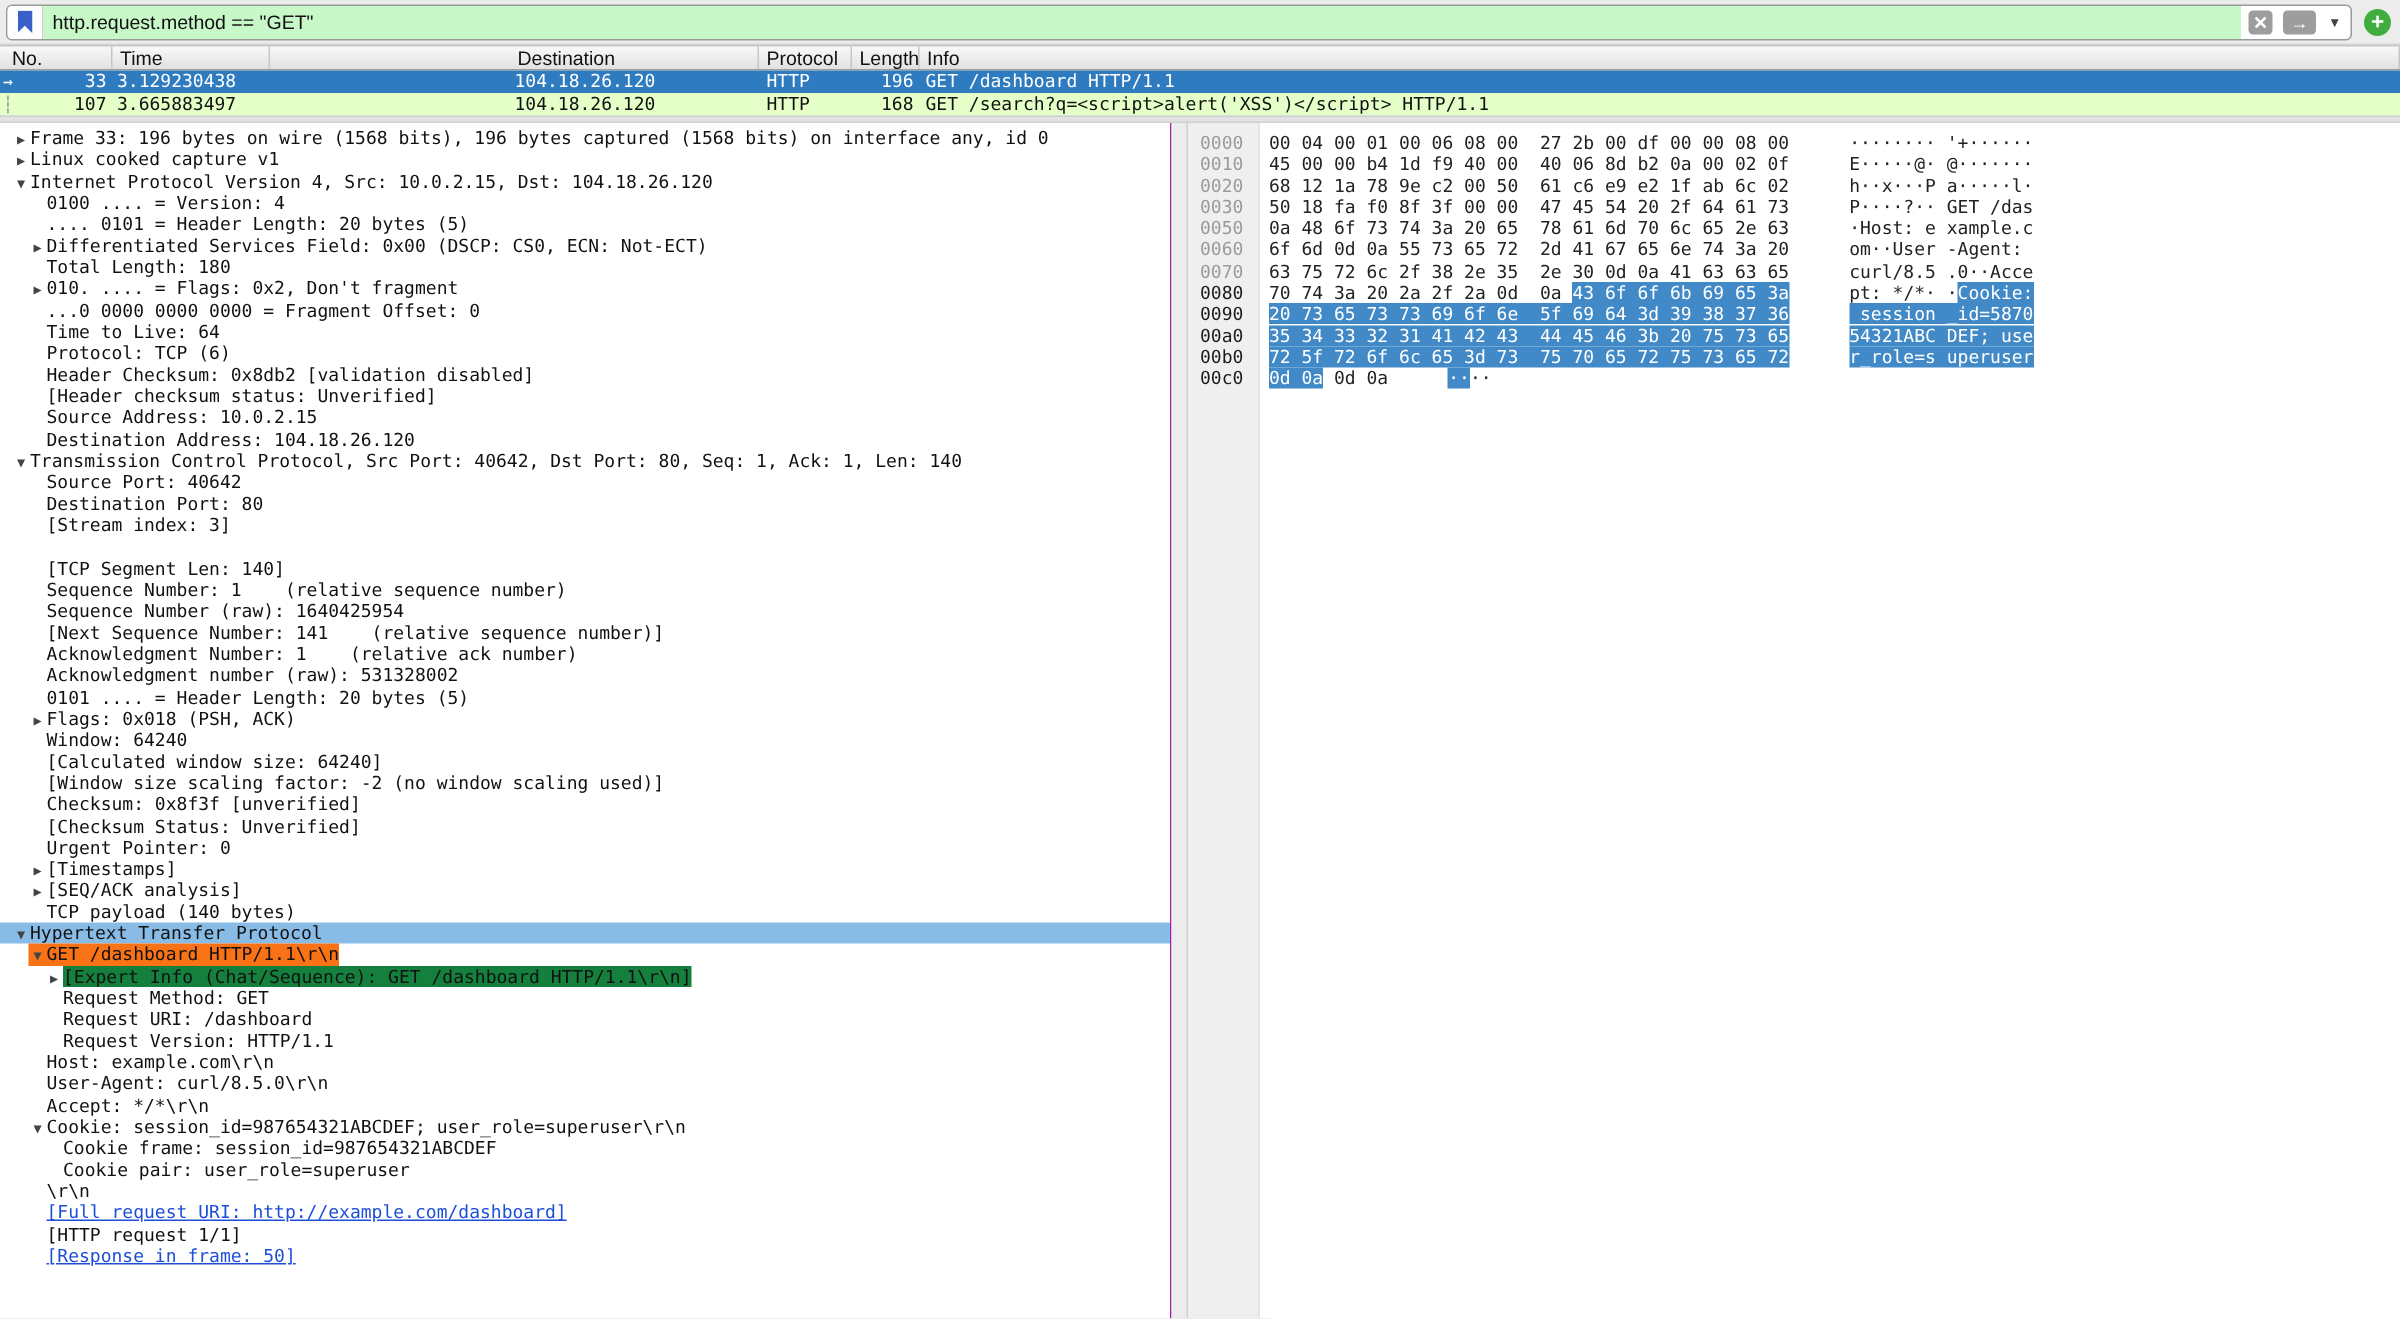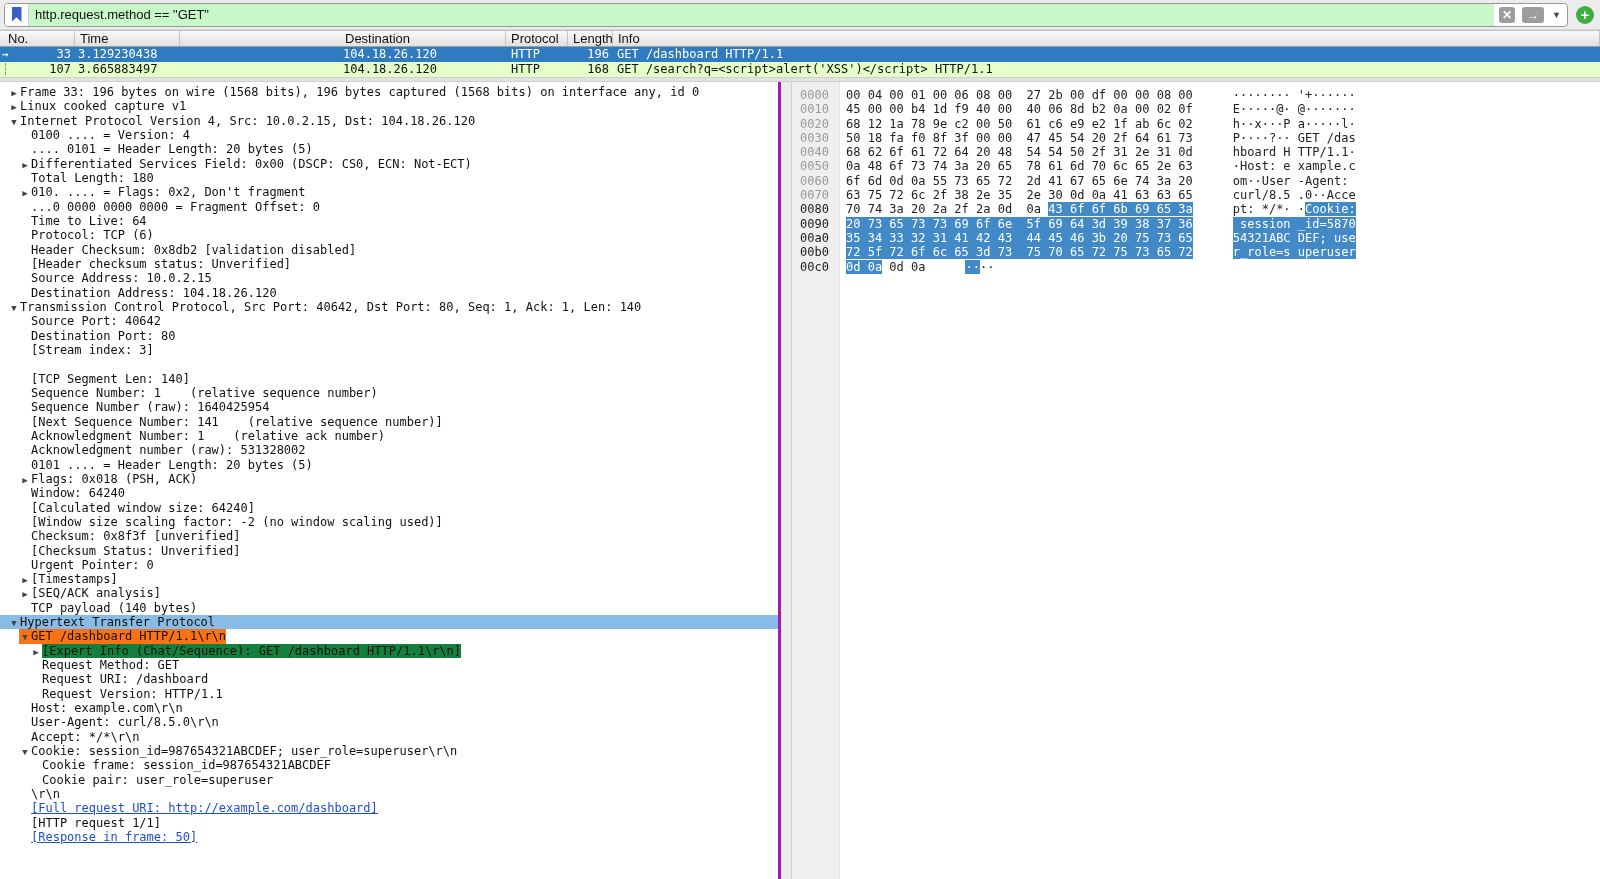--- a/index.html
+++ b/index.html
@@ -44,21 +44,21 @@
   .c-len   { width:45px;  text-align:right; padding-right:4px; }
   .c-info  { flex:1; padding-left:4px; }
   .no-gutter { width:18px; font-size:11px; text-align:left; padding-left:2px; }
   .no-num { flex:1; text-align:right; padding-right:4px; }
   .marker-dashed { color:#8a8a8a; }
 
   .pane-splitter-h { height:5px; background:#e2e2e2; border-top:1px solid #cfcfcf; border-bottom:1px solid #cfcfcf; }
 
   
   .main { flex:1; display:flex; overflow:hidden; }
-  .details-pane { width:781px; background:#fff; border-right:3px solid #a21caf;
+  .details-pane { width:781px; background:#fff; border-right:1px solid #a21caf;
                   font-family:"DejaVu Sans Mono", monospace; font-size:12px; color:#111;
                   padding-top:3px; overflow:hidden; }
   .drow { height:14.33px; line-height:14.33px; white-space:pre; display:flex; }
   .drow .ind { flex-shrink:0; }
   .twisty { display:inline-block; width:12px; color:#444; font-size:9px; text-align:center; }
   .dtext { white-space:pre; }
   .hl-rowblue { background:#88bbe6; }
   .hl-blue { background:#f97316; }
   .hl-gray .dtext { background:#15803d; }
   .d-link { color:#1d4ed8; text-decoration:underline; }
@@ -188,21 +188,20 @@
         <div class="drow"><span class="ind" style="width: 19px;"></span><span><span class="twisty"></span><span class="dtext">[HTTP request 1/1]</span></span></div>
         <div class="drow"><span class="ind" style="width: 19px;"></span><span><span class="twisty"></span><span class="dtext d-link">[Response in frame: 50]</span></span></div>
       </div>
     <div class="pane-splitter-v"></div>
     <div class="bytes-pane">
       <div class="hex-gutter-bg"></div>
     <div class="hrow"><span class="hoff">0000</span><span class="hbytes"><span>00 04 00 01 00 06 08 00  27 2b 00 df 00 00 08 00</span></span><span class="hascii"><span>········ '+······</span></span></div>
         <div class="hrow"><span class="hoff">0010</span><span class="hbytes"><span>45 00 00 b4 1d f9 40 00  40 06 8d b2 0a 00 02 0f</span></span><span class="hascii"><span>E·····@· @·······</span></span></div>
         <div class="hrow"><span class="hoff">0020</span><span class="hbytes"><span>68 12 1a 78 9e c2 00 50  61 c6 e9 e2 1f ab 6c 02</span></span><span class="hascii"><span>h··x···P a·····l·</span></span></div>
         <div class="hrow"><span class="hoff">0030</span><span class="hbytes"><span>50 18 fa f0 8f 3f 00 00  47 45 54 20 2f 64 61 73</span></span><span class="hascii"><span>P····?·· GET /das</span></span></div>
-        <div class="hrow"><span class="hoff">0040</span><span class="hbytes"><span>68 62 6f 61 72 64 20 48  54 54 50 2f 31 2e 31 0d</span></span><span class="hascii"><span>hboard H TTP/1.1·</span></span></div>
         <div class="hrow"><span class="hoff">0050</span><span class="hbytes"><span>0a 48 6f 73 74 3a 20 65  78 61 6d 70 6c 65 2e 63</span></span><span class="hascii"><span>·Host: e xample.c</span></span></div>
         <div class="hrow"><span class="hoff">0060</span><span class="hbytes"><span>6f 6d 0d 0a 55 73 65 72  2d 41 67 65 6e 74 3a 20</span></span><span class="hascii"><span>om··User -Agent: </span></span></div>
         <div class="hrow"><span class="hoff">0070</span><span class="hbytes"><span>63 75 72 6c 2f 38 2e 35  2e 30 0d 0a 41 63 63 65</span></span><span class="hascii"><span>curl/8.5 .0··Acce</span></span></div>
         <div class="hrow"><span class="hoff dark">0080</span><span class="hbytes"><span>70 74 3a 20 2a 2f 2a 0d  0a </span><span class="hl">43 6f 6f 6b 69 65 3a</span></span><span class="hascii"><span>pt: */*· ·</span><span class="hl">Cookie:</span></span></div>
         <div class="hrow"><span class="hoff dark">0090</span><span class="hbytes"><span class="hl">20 73 65 73 73 69 6f 6e  5f 69 64 3d 39 38 37 36</span></span><span class="hascii"><span class="hl"> session _id=5870</span></span></div>
         <div class="hrow"><span class="hoff dark">00a0</span><span class="hbytes"><span class="hl">35 34 33 32 31 41 42 43  44 45 46 3b 20 75 73 65</span></span><span class="hascii"><span class="hl">54321ABC DEF; use</span></span></div>
         <div class="hrow"><span class="hoff dark">00b0</span><span class="hbytes"><span class="hl">72 5f 72 6f 6c 65 3d 73  75 70 65 72 75 73 65 72</span></span><span class="hascii"><span class="hl">r_role=s uperuser</span></span></div>
         <div class="hrow"><span class="hoff dark">00c0</span><span class="hbytes"><span class="hl">0d 0a</span><span> 0d 0a</span></span><span class="hascii"><span class="hl">··</span><span>··</span></span></div>
       </div>
   </div>

